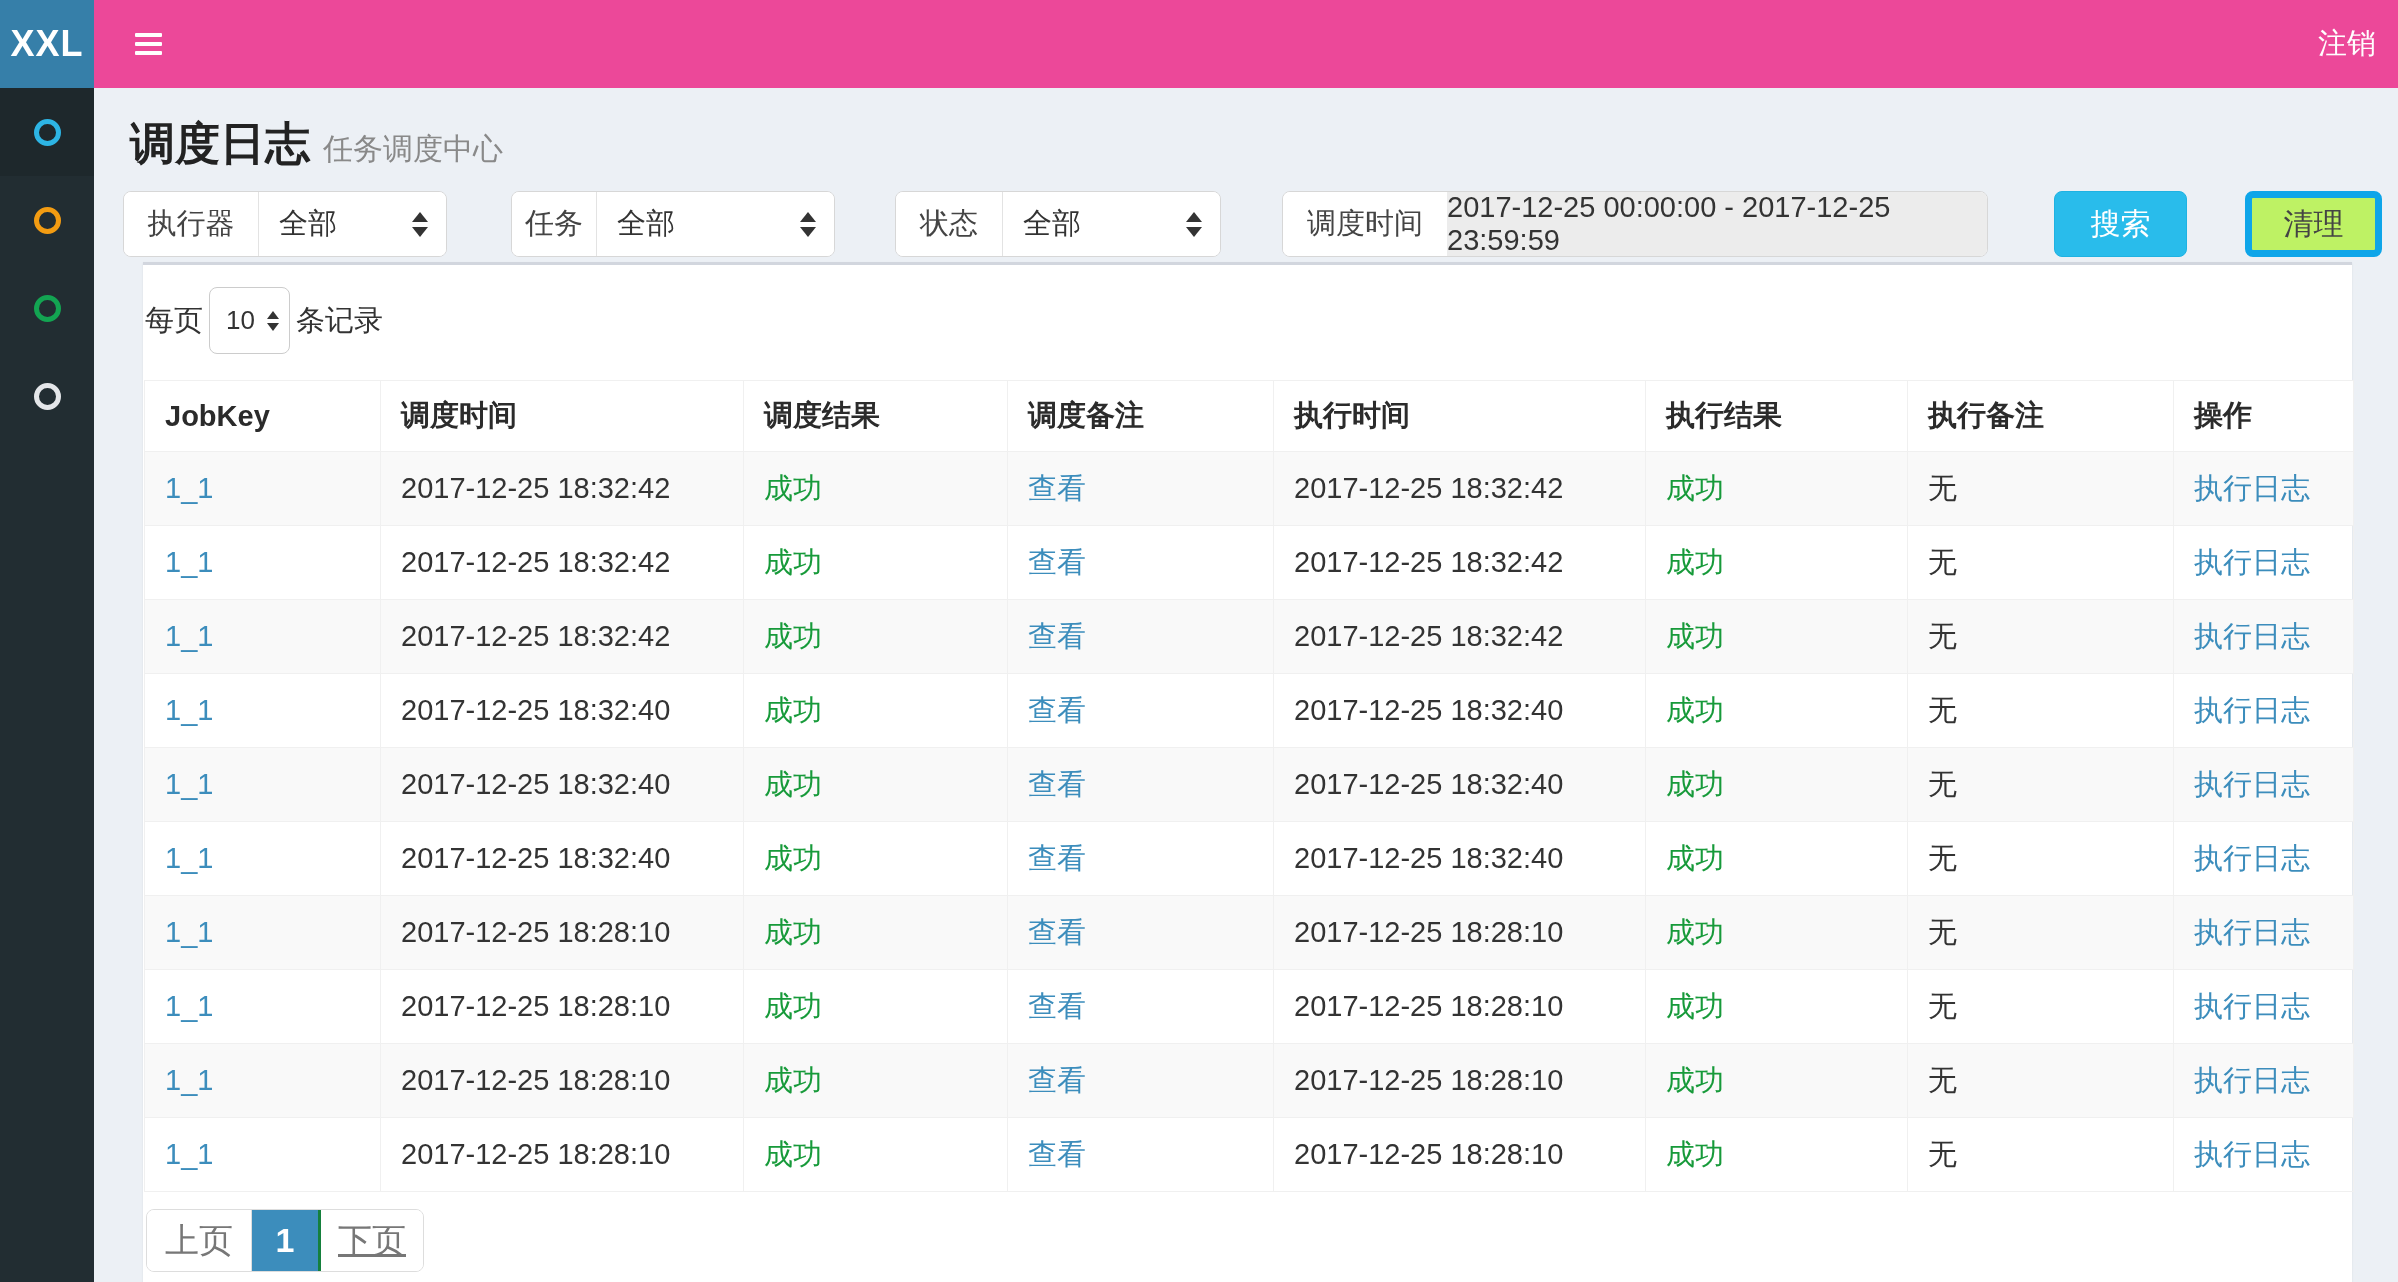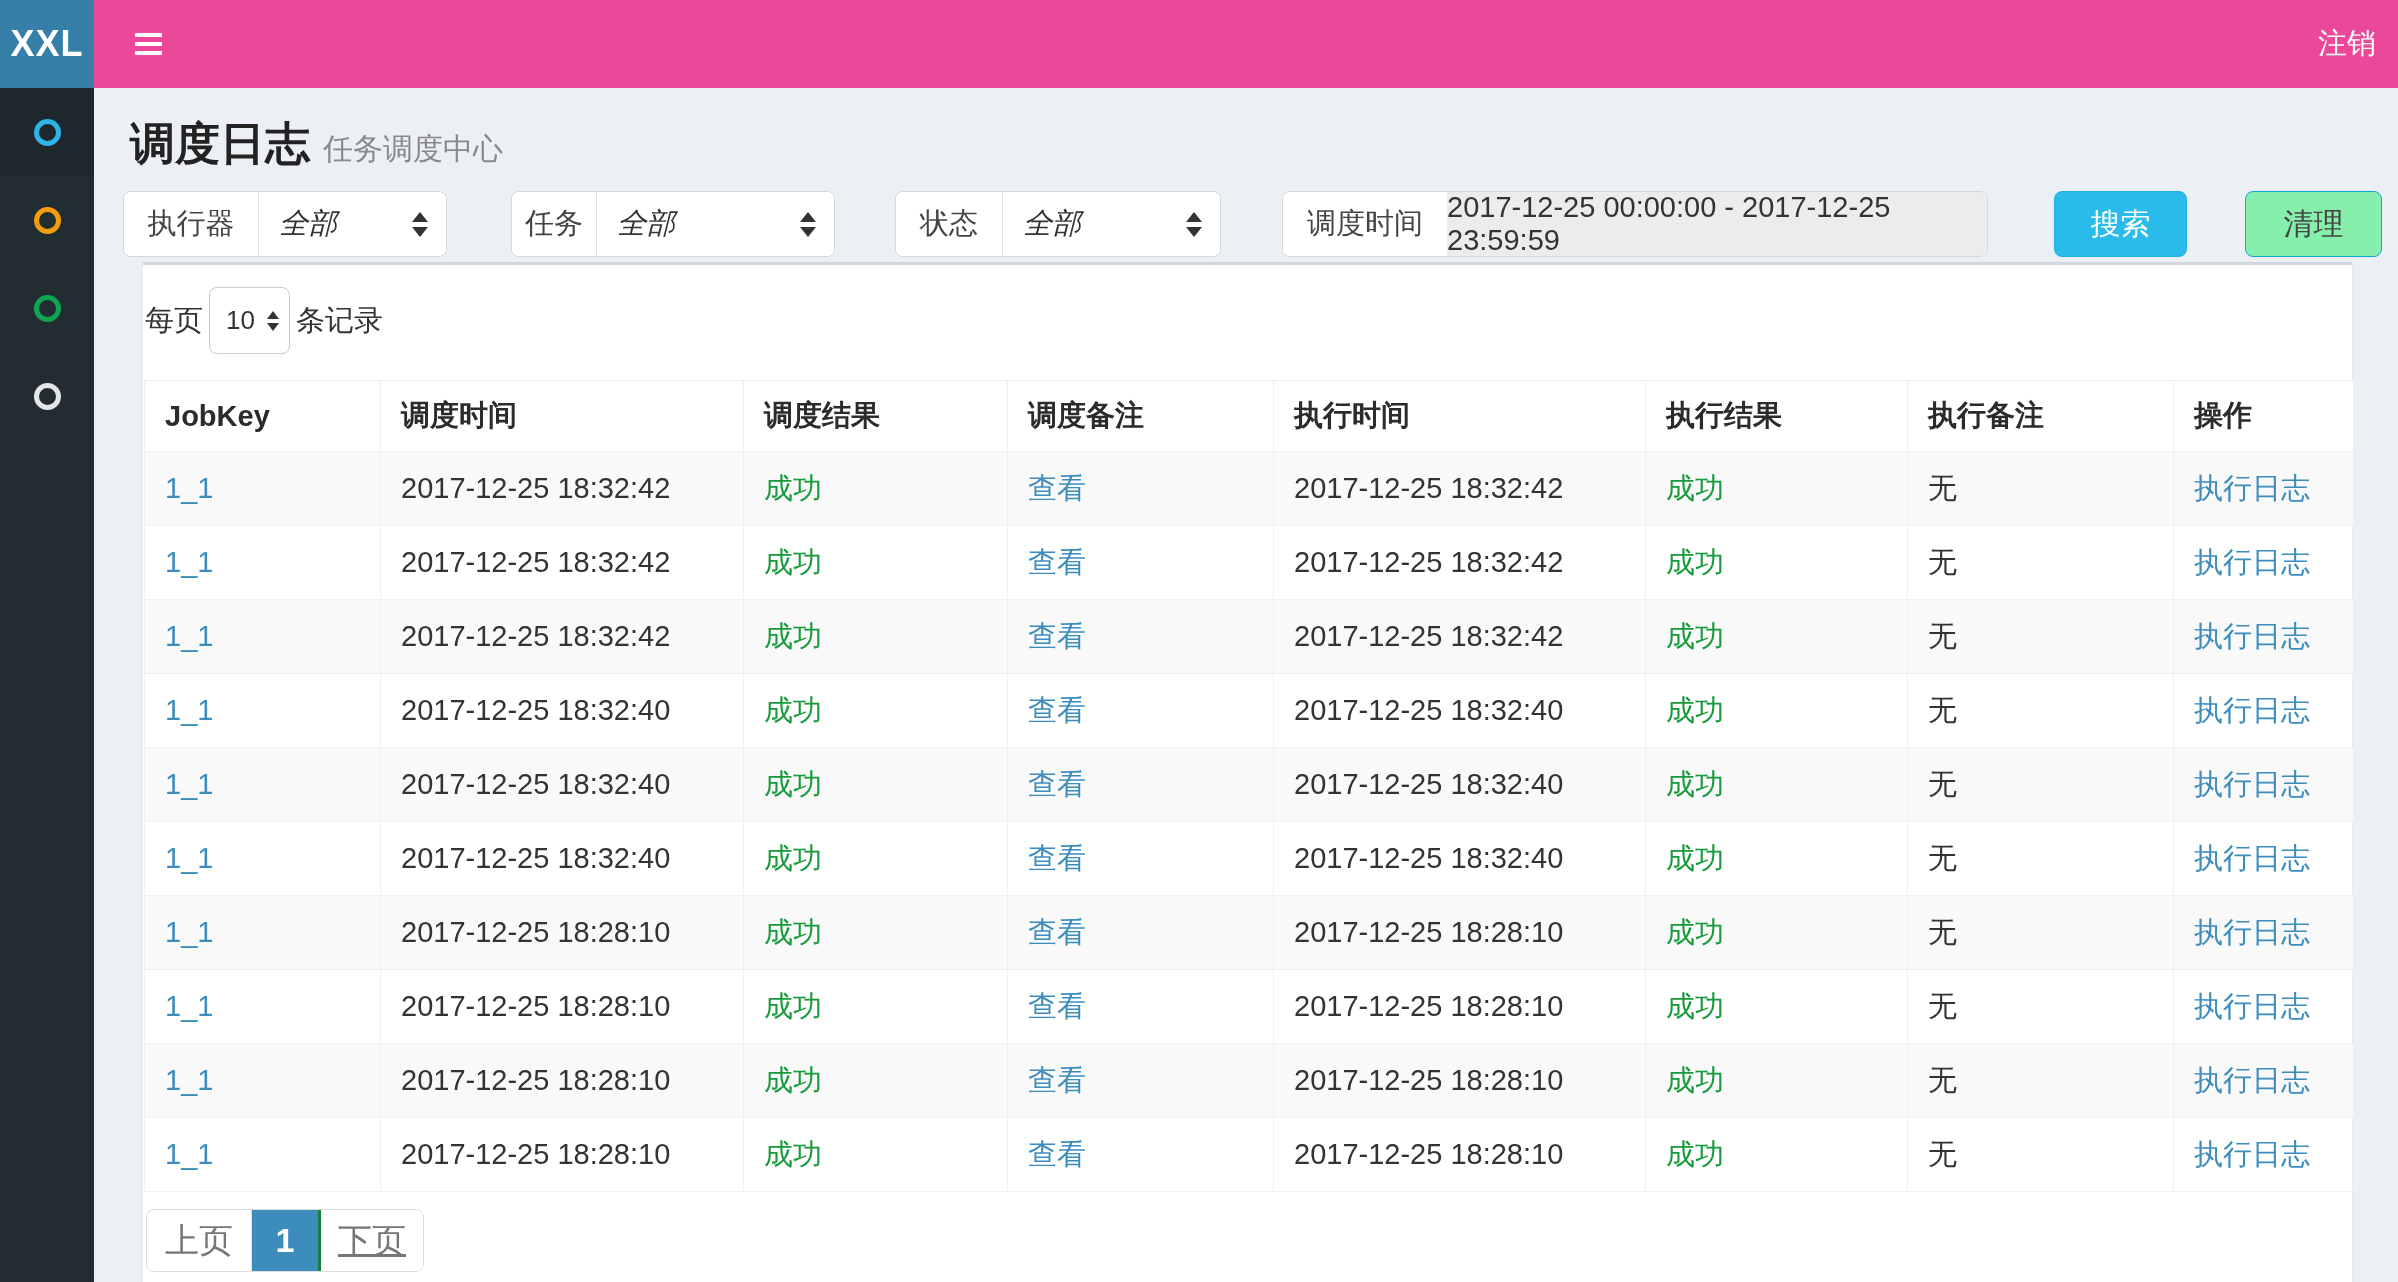--- a/index.html
+++ b/index.html
@@ -39,35 +39,35 @@
   .heading h1 { font-size: 45px; font-weight: bold; color: #222; font-family: Liberation Mono, monospace; }
   .heading .sub { font-size: 30px; color: #898989; margin-left: 13px; }
   
   .filters { margin: 17px 0 0 29px; height: 66px; display: flex; align-items: stretch; }
   .igroup {
     display: flex; align-items: stretch; background: #fff; border: 1px solid #d7d7d7;
     border-radius: 8px; overflow: hidden; height: 66px;
   }
   .addon { display: flex; align-items: center; justify-content: center; color: #444; background: #fff; }
   .sel { display: flex; align-items: center; border-left: 1px solid #e3e3e3; padding: 0 18px 0 20px; cursor: pointer; background: #fff; }
-  .sel .val { flex: 1; color: #333; font-style: italic; }
+  .sel .val { flex: 1; color: #333; }
   .arrows { display: flex; flex-direction: column; gap: 5px; margin-left: 14px; }
   .arrows .up { width: 0; height: 0; border-left: 8px solid transparent; border-right: 8px solid transparent; border-bottom: 10px solid #333; }
   .arrows .dn { width: 0; height: 0; border-left: 8px solid transparent; border-right: 8px solid transparent; border-top: 10px solid #333; }
   .g1 .addon { width: 134px; } .g1 .sel { width: 188px; }
   .g2 { margin-left: 64px; } .g2 .addon { width: 84px; } .g2 .sel { width: 238px; }
   .g3 { margin-left: 60px; } .g3 .addon { width: 106px; } .g3 .sel { width: 218px; }
   .g4 { margin-left: 61px; } .g4 .addon { width: 164px; }
   .time-input {
     width: 540px; background: #ececec; color: #333; border: none; outline: none;
     display: flex; align-items: center; justify-content: center; cursor: pointer;
   }
   .btn { border: none; border-radius: 8px; font-size: 30px; cursor: pointer; height: 66px; font-family: inherit; }
   .btn-search { margin-left: 66px; width: 133px; background: #29bceb; color: #fff; border: 1px solid #1fb2e2; }
-  .btn-clear { margin-left: 58px; width: 137px; background: #86efac; color: #444; border: 1px solid #0ea5e9; }
+  .btn-clear { margin-left: 58px; width: 137px; background: #bef264; color: #444; border: 7px solid #0ea5e9; }
   
   .box {
     margin: 5px 46px 0 49px; width: 2209px; min-height: 1010px; background: #fff;
     border-top: 3px solid #d2d6de; box-shadow: 0 1px 2px rgba(0,0,0,.08);
     padding: 22px 1px 30px 1px;
   }
   .length-row { display: flex; align-items: center; margin: 0 0 26px 1px; color: #333; }
   .len-select {
     margin: 0 6px; width: 81px; height: 67px; border: 1px solid #ccc; border-radius: 8px;
     display: flex; align-items: center; padding: 0 10px 0 16px; cursor: pointer; background: #fff;

